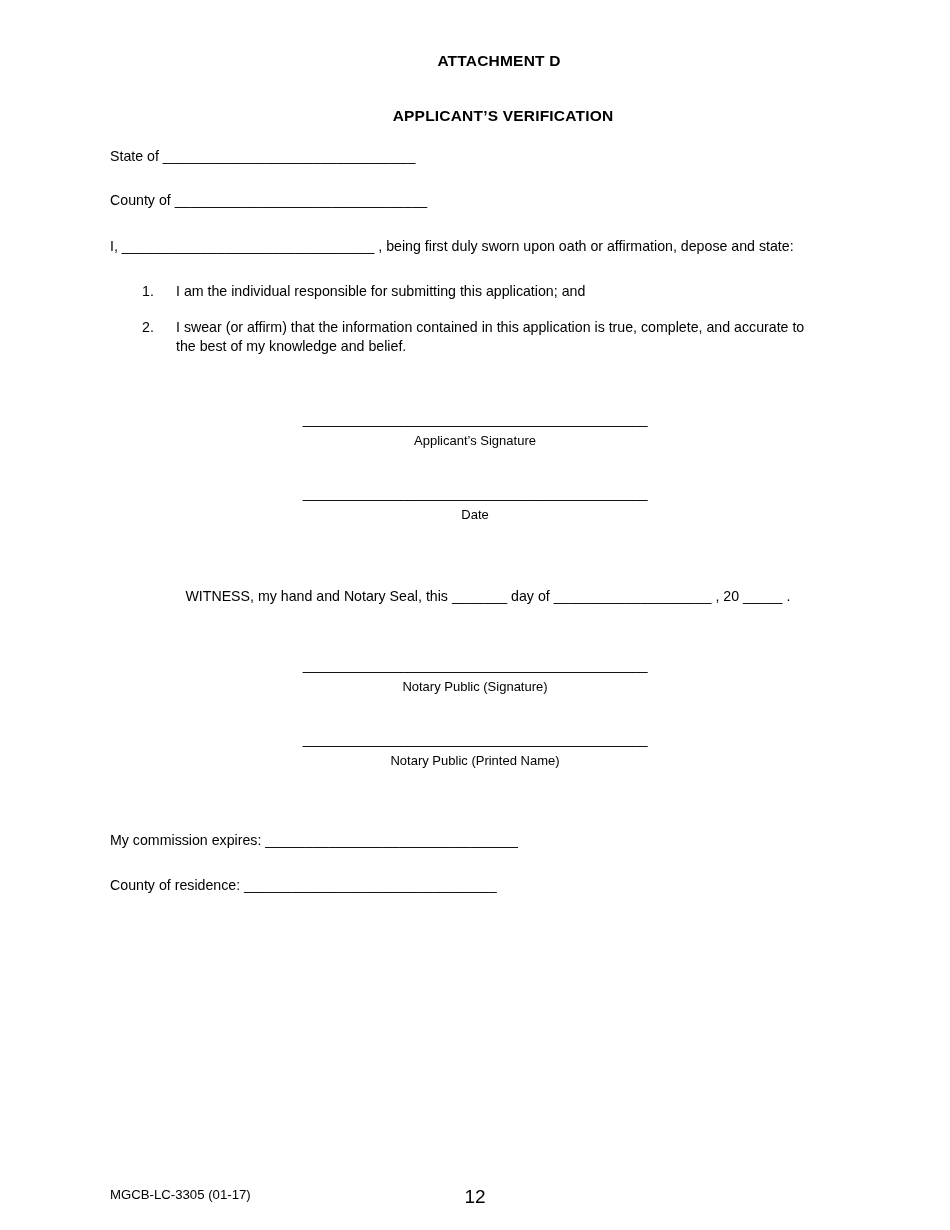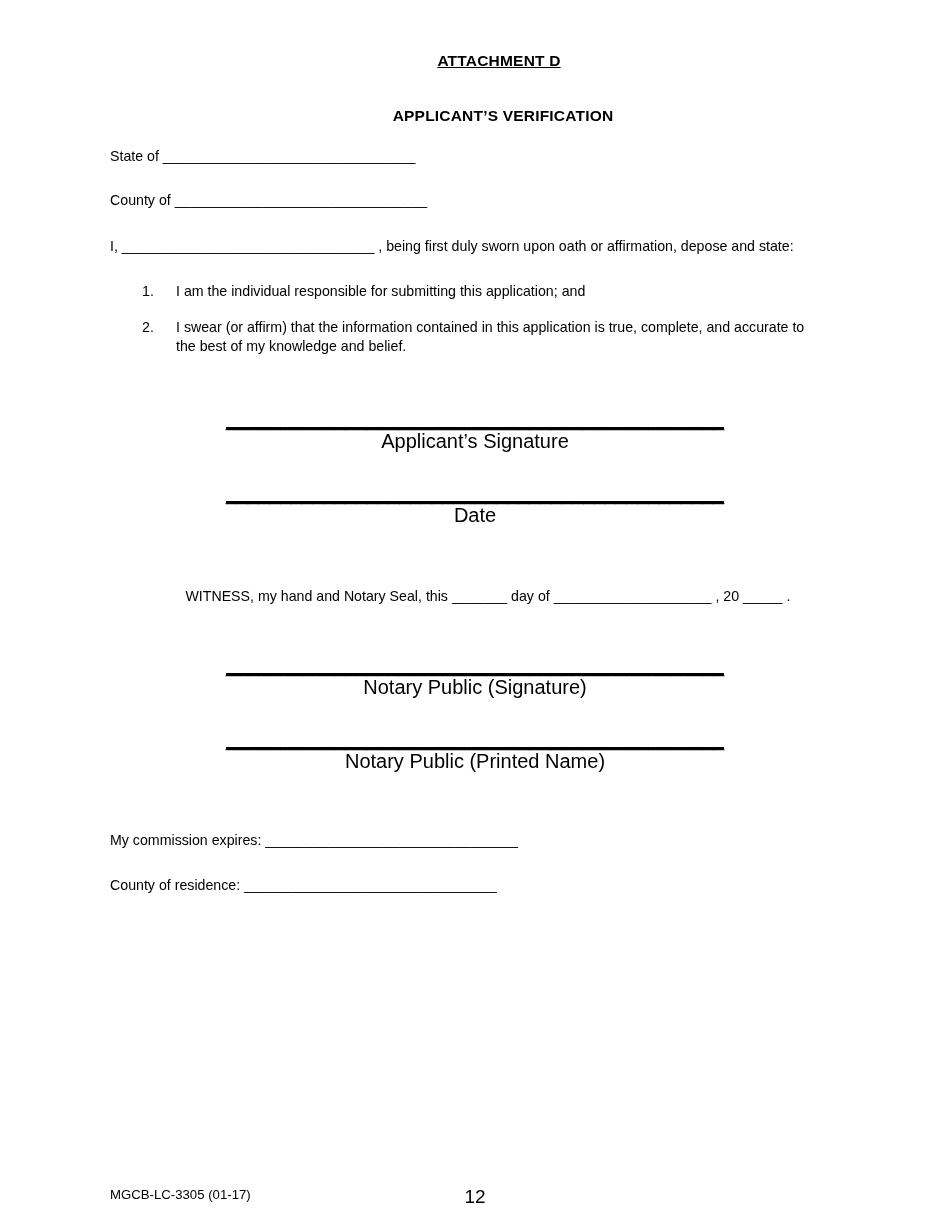--- a/index.html
+++ b/index.html
@@ -25,21 +25,20 @@
     position: absolute;
     top: 52px;
     left: 0;
     width: 950px;
     text-align: center;
     font-size: 15.5px;
     font-weight: bold;
     letter-spacing: 0.2px;
   }
   .attachment-title span {
-    text-decoration: underline;
     margin-left: 48px;
   }
   .doc-title {
     position: absolute;
     top: 107px;
     left: 0;
     width: 950px;
     text-align: center;
     font-size: 15.5px;
     font-weight: bold;
@@ -72,28 +71,27 @@
   .item-1 { top: 282px; left: 142px; width: 700px; }
   .item-2 { top: 318px; left: 142px; width: 680px; }
 
   .sig-block {
     position: absolute;
     width: 950px;
     left: 0;
     text-align: center;
   }
   .sig-rule {
-    font-size: 20px;
+    font-size: 14px;
     line-height: 18px;
     letter-spacing: -0.3px;
     white-space: pre;
-    text-decoration: underline;
   }
   .sig-label {
-    font-size: 20px;
+    font-size: 13px;
     line-height: 20px;
     margin-top: 3px;
   }
   .sig-applicant { top: 410px; }
   .sig-date      { top: 484px; }
   .sig-notary    { top: 656px; }
   .sig-notary-pr { top: 730px; }
 
   .witness {
     position: absolute;

